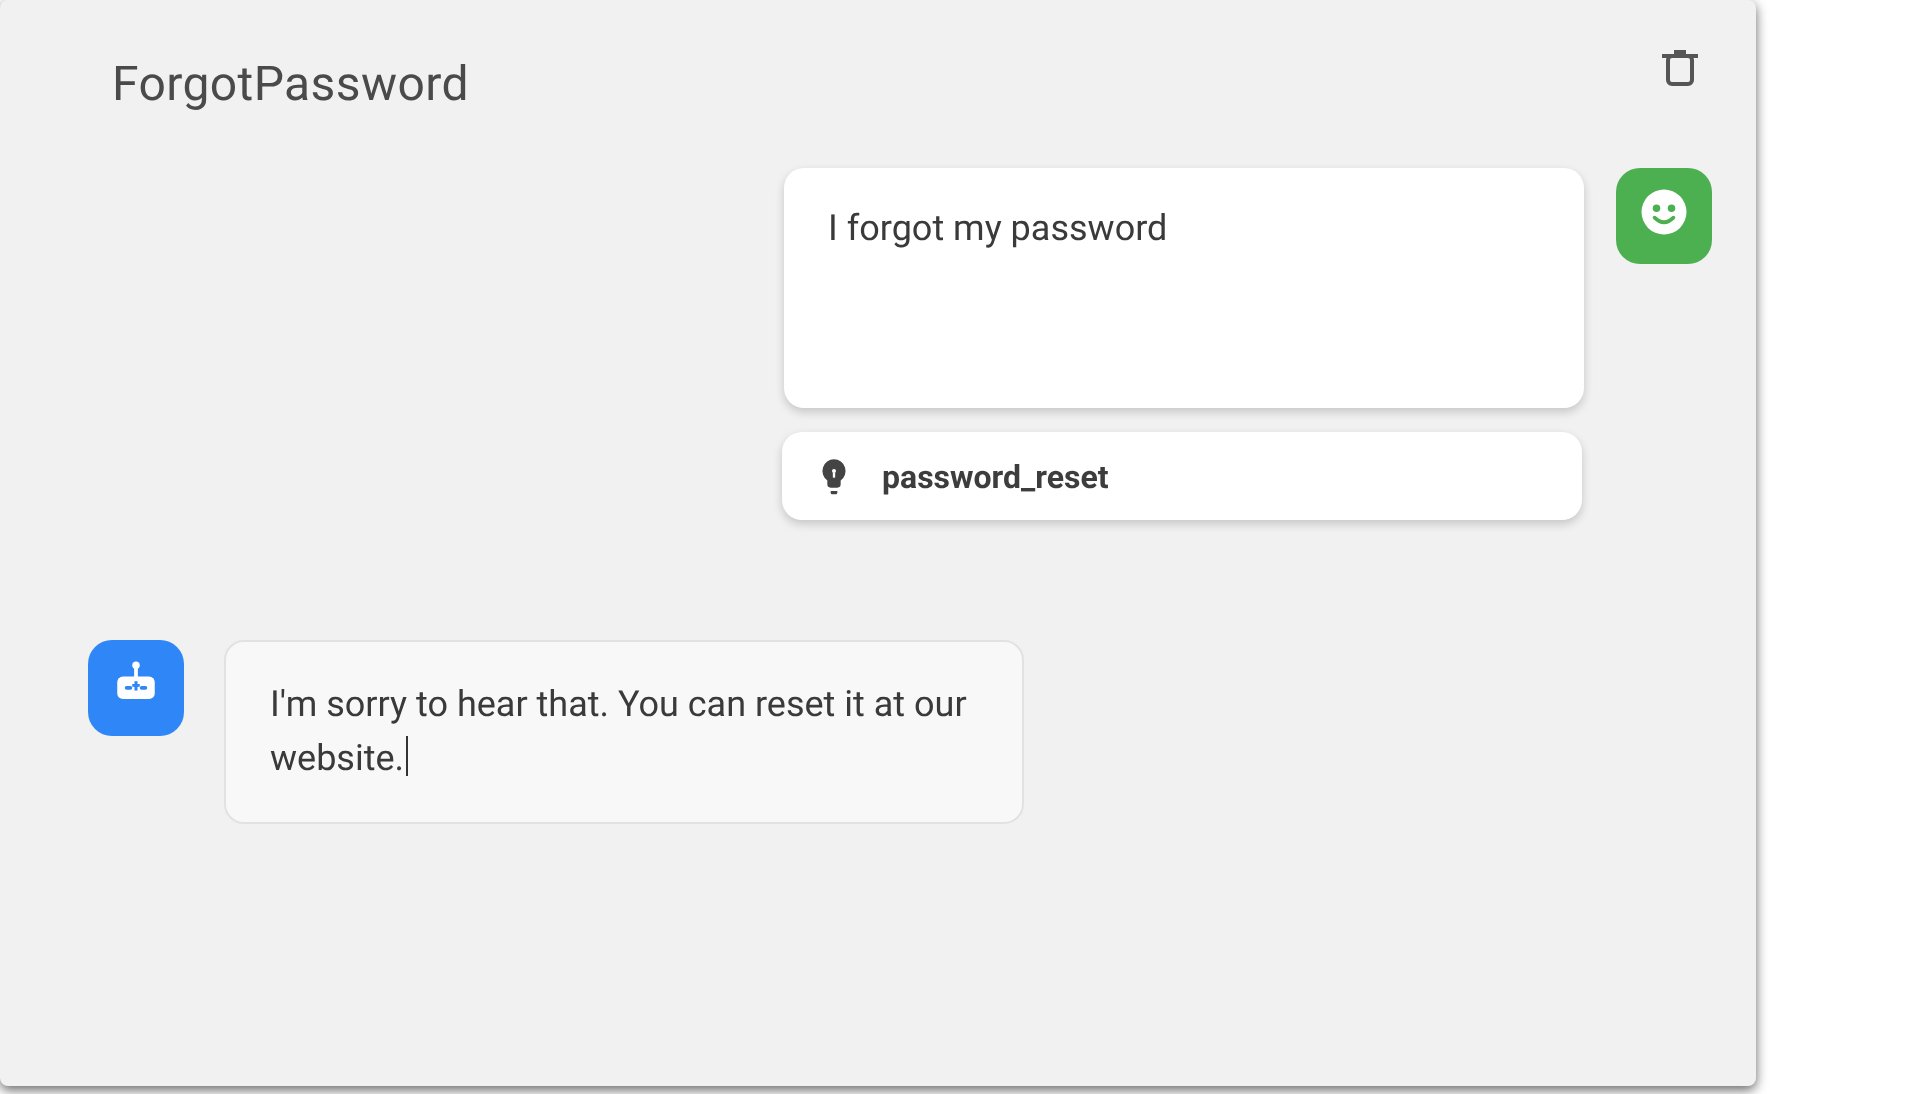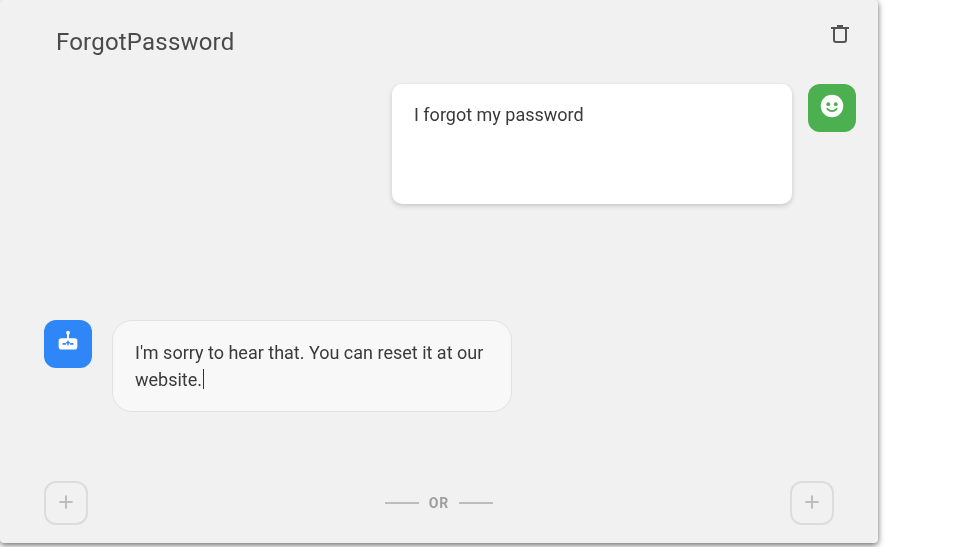--- a/index.html
+++ b/index.html
@@ -111,21 +111,21 @@
     display: flex;
     align-items: center;
     justify-content: center;
   }
   .bot-avatar svg { width: 30px; height: 30px; }
   .bot-bubble {
     width: 400px;
     min-height: 80px;
     background: #f8f8f8;
     border: 1px solid #e2e2e2;
-    border-radius: 20px;
+    border-radius: 10px;
     padding: 18px 22px;
     font-size: 18px;
     color: #3a3a3a;
     line-height: 1.5;
     position: relative;
   }
   .caret {
     display: inline-block;
     width: 1px;
     height: 20px;
@@ -197,20 +197,30 @@
         <svg viewBox="0 0 32 32">
           <circle cx="16" cy="16" r="12" fill="#ffffff"></circle>
           <circle cx="12" cy="14" r="2" fill="#4caf50"></circle>
           <circle cx="20" cy="14" r="2" fill="#4caf50"></circle>
           <path d="M11 19 q5 5 10 0" stroke="#4caf50" stroke-width="2" fill="none" stroke-linecap="round"></path>
         </svg>
       </span>
     </div>
   </div>
 
+  <div class="intent-chip">
+    <span class="bulb">
+      <svg viewBox="0 0 24 24" fill="currentColor">
+        <path d="M12 2a7 7 0 0 0-4 12.7V17a2 2 0 0 0 2 2h4a2 2 0 0 0 2-2v-2.3A7 7 0 0 0 12 2zm-2 19h4v1a1 1 0 0 1-1 1h-2a1 1 0 0 1-1-1v-1z"></path>
+        <circle cx="12" cy="9" r="1.2" fill="#fff"></circle>
+        <rect x="11.3" y="10" width="1.4" height="3" fill="#fff"></rect>
+      </svg>
+    </span>
+    <span class="label">password_reset</span>
+  </div>
 
   <div class="bot-row">
     <div class="bot-avatar">
       <span>
         <svg viewBox="0 0 32 32">
           <rect x="6" y="12" width="20" height="12" rx="3" fill="#ffffff"></rect>
           <circle cx="16" cy="6" r="2" fill="#ffffff"></circle>
           <rect x="15" y="7" width="2" height="6" fill="#ffffff"></rect>
           <rect x="10" y="17" width="4" height="2" rx="1" fill="#2f86f6"></rect>
           <rect x="18" y="17" width="4" height="2" rx="1" fill="#2f86f6"></rect>
@@ -218,35 +228,14 @@
           <rect x="14" y="16" width="4" height="1.5" fill="#2f86f6"></rect>
           <rect x="15.2" y="14.5" width="1.6" height="5" fill="#2f86f6"></rect>
         </svg>
       </span>
     </div>
     <div class="bot-bubble">
       <span>I'm sorry to hear that. You can reset it at our website.</span><span class="caret"></span>
     </div>
   </div>
 
-  <div class="bottom-bar">
-    <button class="plus-btn">
-      <span>
-        <svg viewBox="0 0 24 24" stroke="currentColor" stroke-width="2.5" fill="none" stroke-linecap="round">
-          <path d="M12 5v14M5 12h14"></path>
-        </svg>
-      </span>
-    </button>
-    <div class="or-sep">
-      <div class="line"></div>
-      <span>OR</span>
-      <div class="line"></div>
-    </div>
-    <button class="plus-btn">
-      <span>
-        <svg viewBox="0 0 24 24" stroke="currentColor" stroke-width="2.5" fill="none" stroke-linecap="round">
-          <path d="M12 5v14M5 12h14"></path>
-        </svg>
-      </span>
-    </button>
-  </div>
 
 </div>
 
 </body></html>

